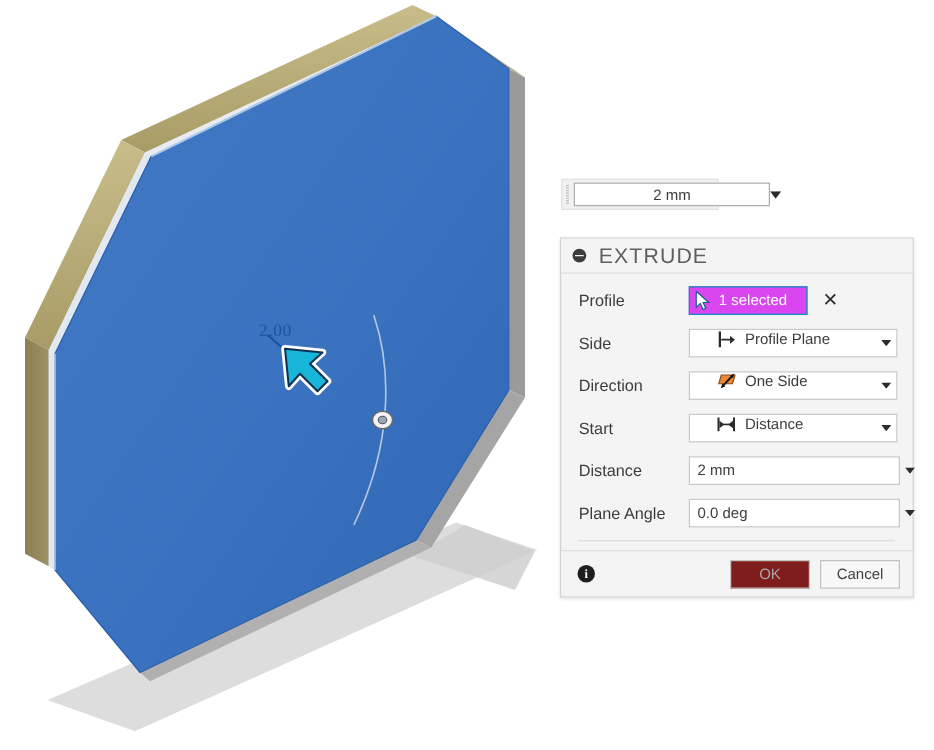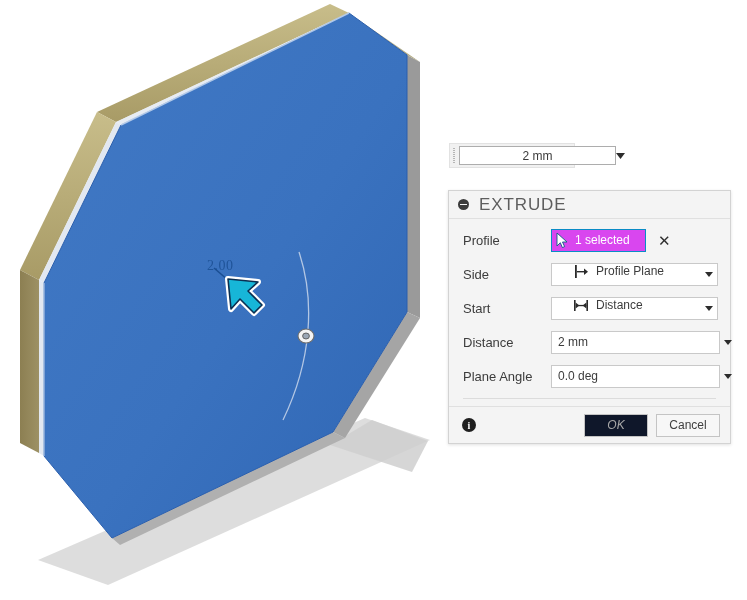--- a/index.html
+++ b/index.html
@@ -246,21 +246,21 @@
     height: 23px;
     border: 1px solid #c4c4c4;
     background: #f2f2f2;
     font-family: "Liberation Sans", sans-serif;
     font-size: 12px;
     box-sizing: border-box;
     cursor: pointer;
     margin-left: 8px;
     padding: 0 10px;
   }
-  .btn.ok { color: #a8a8a8; background: #0f172a; font-style: italic; }
+  .btn.ok { color: #a8a8a8; background: #7f1d1d; }
   .btn.cancel { color: #404040; background: #f7f7f7; }
 </style>
 </head>
 <body>
 
 <div id="viewport">
 
   <svg id="model-svg" width="747" height="600" viewBox="0 0 747 600">
     <defs>
       <linearGradient id="blueFace" x1="0" y1="0" x2="1" y2="1">
@@ -369,20 +369,39 @@
         </span>
         <span class="txt">Profile Plane</span>
         <span class="arrow">
           <svg width="8" height="5" viewBox="0 0 8 5">
               <polygon points="0,0 8,0 4,5" fill="#2c2c2c"></polygon>
             </svg>
         </span>
       </div>
     </div>
 
+    <div class="row">
+      <div class="row-label">Direction</div>
+      <div class="combo">
+        <span class="ico">
+          <svg width="16" height="14" viewBox="0 0 16 14">
+            <polygon points="3,2 14,2 12,9 1,9" fill="#e8883a" stroke="#8c4c12" stroke-width="0.9"></polygon>
+            <path d="M12,2.5 L4.5,10.5" stroke="#111" stroke-width="1.5"></path>
+            <polygon points="2.5,12.5 6.2,11.2 3.9,8.9" fill="#111"></polygon>
+            <polygon points="13.5,0.8 10.2,2.4 12.4,4.3" fill="#111"></polygon>
+          </svg>
+        </span>
+        <span class="txt">One Side</span>
+        <span class="arrow">
+          <svg width="8" height="5" viewBox="0 0 8 5">
+              <polygon points="0,0 8,0 4,5" fill="#2c2c2c"></polygon>
+            </svg>
+        </span>
+      </div>
+    </div>
 
     <div class="row">
       <div class="row-label">Start</div>
       <div class="combo">
         <span class="ico">
           <svg width="17" height="13" viewBox="0 0 17 13">
             <rect x="1" y="1" width="1.6" height="11" fill="#2b2b2b"></rect>
             <rect x="13.4" y="1" width="1.6" height="11" fill="#2b2b2b"></rect>
             <rect x="3" y="5.9" width="10.4" height="1.3" fill="#2b2b2b"></rect>
             <polygon points="2.6,3.5 6.4,6.5 2.6,9.5" fill="#2b2b2b"></polygon>

